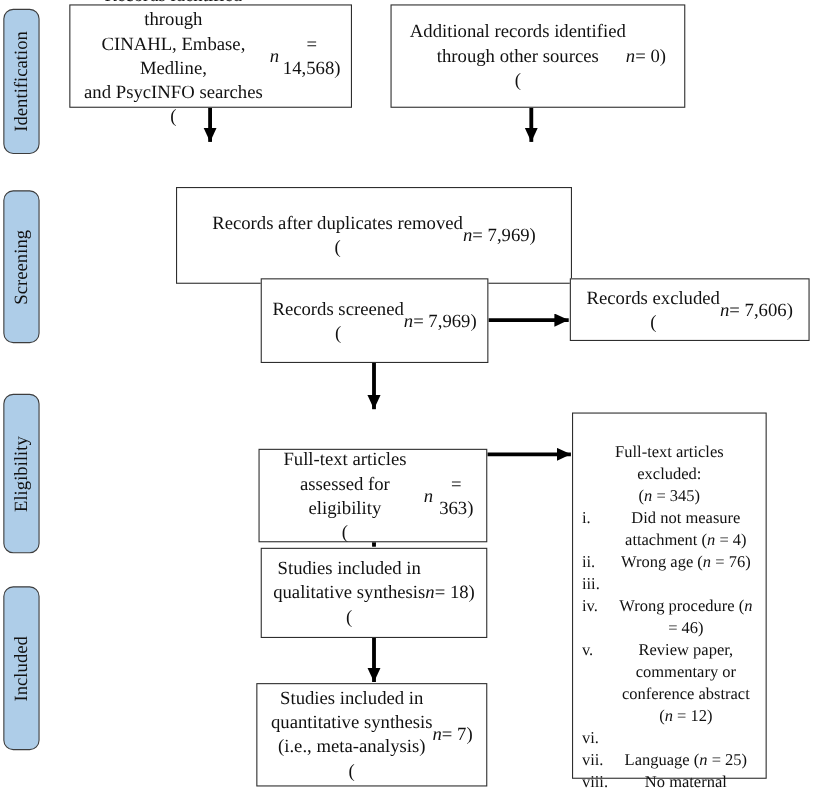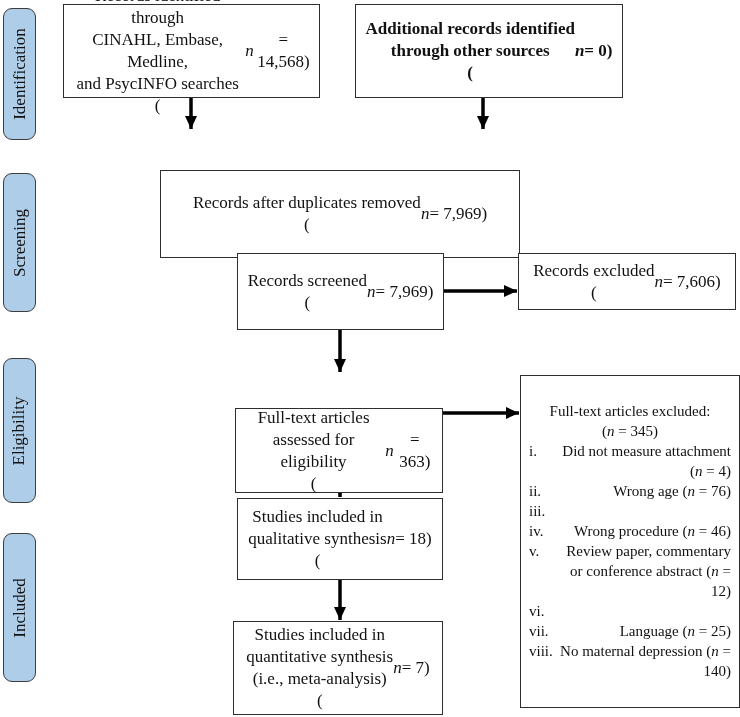--- a/index.html
+++ b/index.html
@@ -61,21 +61,21 @@
   }
   .fx-head { text-align: center; }
   .reason-row {
     display: flex;
     align-items: flex-start;
   }
   .reason-num {
     flex: 0 0 30px;
     text-align: left;
   }
-  .reason-text { flex: 1 1 auto; text-align: right; }
+  .reason-text { flex: 1 1 auto; text-align: center; }
 </style>
 </head>
 <body>
 
 <div class="canvas">
 
   <svg class="arrows" viewBox="0 0 740 717">
     <defs>
       <marker id="ah" markerUnits="userSpaceOnUse" markerWidth="14" markerHeight="13" refX="13" refY="6" orient="auto">
         <path d="M0,0 L13,6 L0,12 Z" fill="#000000"></path>
@@ -99,31 +99,31 @@
   </div>
   <div class="stage" style="top:358px; height:145px;">
     <span class="vtext">Eligibility</span>
   </div>
   <div class="stage" style="top:533px; height:149px;">
     <span class="vtext">Included</span>
   </div>
 
   <div class="box" style="left:63px; top:4px; width:257px; height:94px;">Records identified through<br>CINAHL, Embase, Medline,<br>and PsycINFO searches<br>(<i>n</i> = 14,568)</div>
 
-  <div class="box" style="left:355px; top:4px; width:268px; height:94px;font-weight:bold;">Additional records identified<br>through other sources<br>(<i>n</i> = 0)</div>
+  <div class="box" style="left:355px; top:4px; width:268px; height:94px;">Additional records identified<br>through other sources<br>(<i>n</i> = 0)</div>
 
   <div class="box" style="left:160px; top:130px; width:360px; height:88px;margin-top:40px;">Records after duplicates removed<br>(<i>n</i> = 7,969)</div>
 
   <div class="box" style="left:237px; top:253px; width:207px; height:77px;">Records screened<br>(<i>n</i> = 7,969)</div>
 
   <div class="box" style="left:518px; top:253px; width:218px; height:57px;">Records excluded<br>(<i>n</i> = 7,606)</div>
 
   <div class="box" style="left:235px; top:373px; width:208px; height:85px;margin-top:35px;">Full-text articles<br>assessed for eligibility<br>(<i>n</i> = 363)</div>
 
-  <div class="fx-box" style="left:520px; top:375px; width:220px; height:333px;">
+  <div class="fx-box" style="left:520px; top:375px; width:177px; height:333px;">
     <div class="fx-head">Full-text articles excluded:</div>
     <div class="fx-head">(<i>n</i> = 345)</div>
     <div class="reasons">
         <div class="reason-row">
           <span class="reason-num">i.</span>
           <span class="reason-text">Did not measure attachment (<i>n</i> = 4)</span>
         </div>
         <div class="reason-row">
           <span class="reason-num">ii.</span>
           <span class="reason-text">Wrong age (<i>n</i> = 76)</span>

